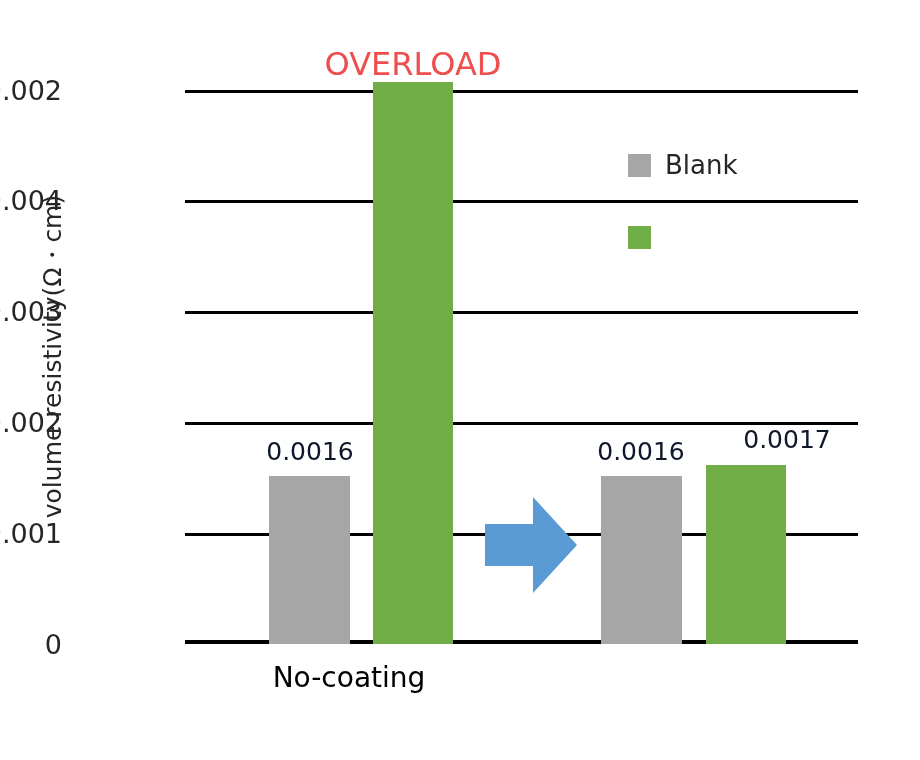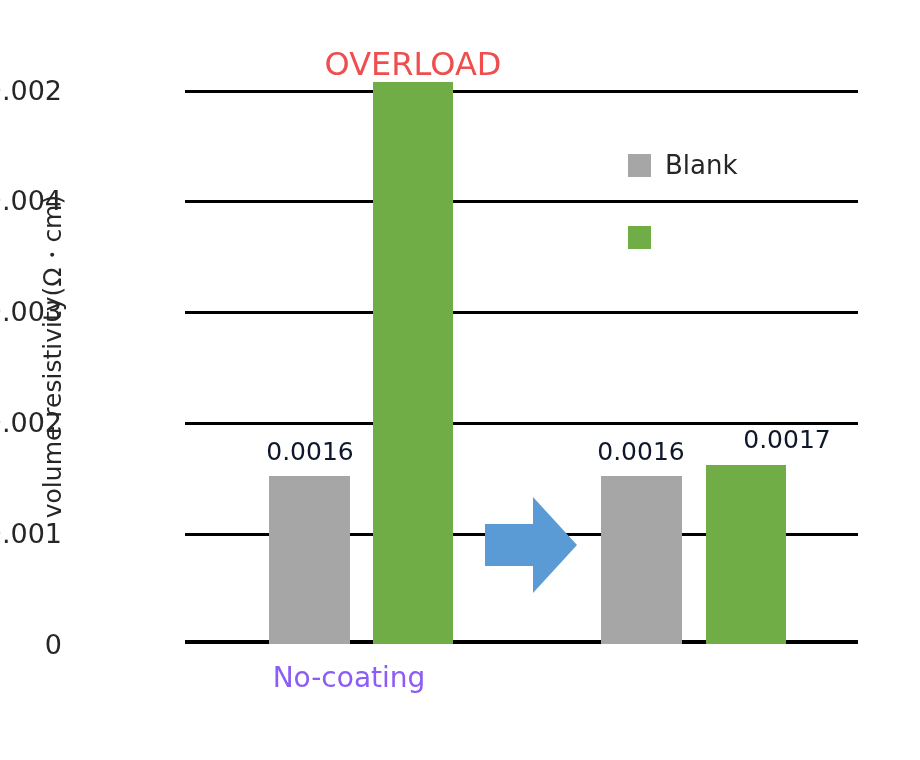--- a/index.html
+++ b/index.html
@@ -79,21 +79,21 @@
     color:#ee4e4e;
     white-space:nowrap;
     transform:translateX(-50%);
     text-align:center;
   }
 
   
   .cat-label{
     position:absolute;
     font-size:28px;
-    color:#8b5cf6;
+    color:#000000;
     white-space:nowrap;
     text-align:center;
     transform:translateX(-50%);
   }
 
   
   .legend{
     position:absolute;
     left:628px; top:110px;
   }

